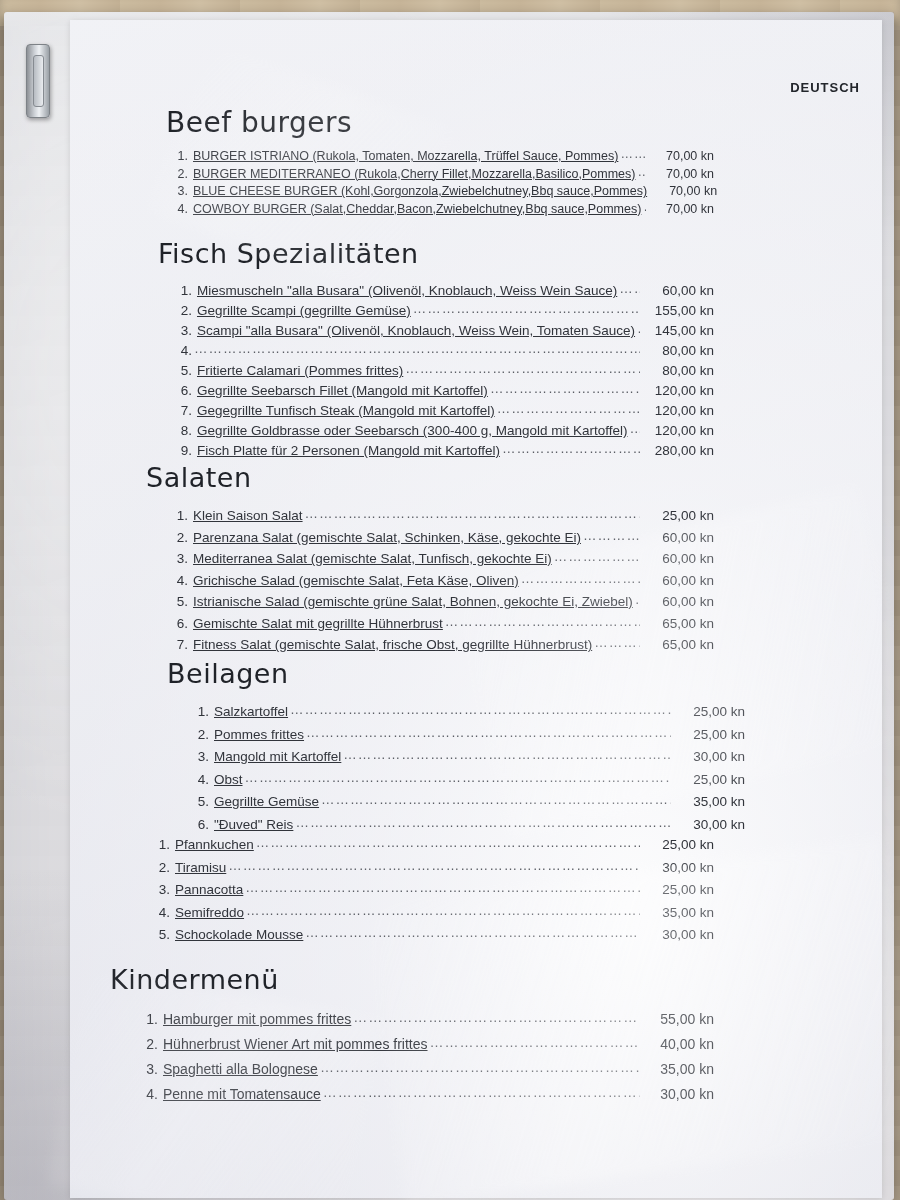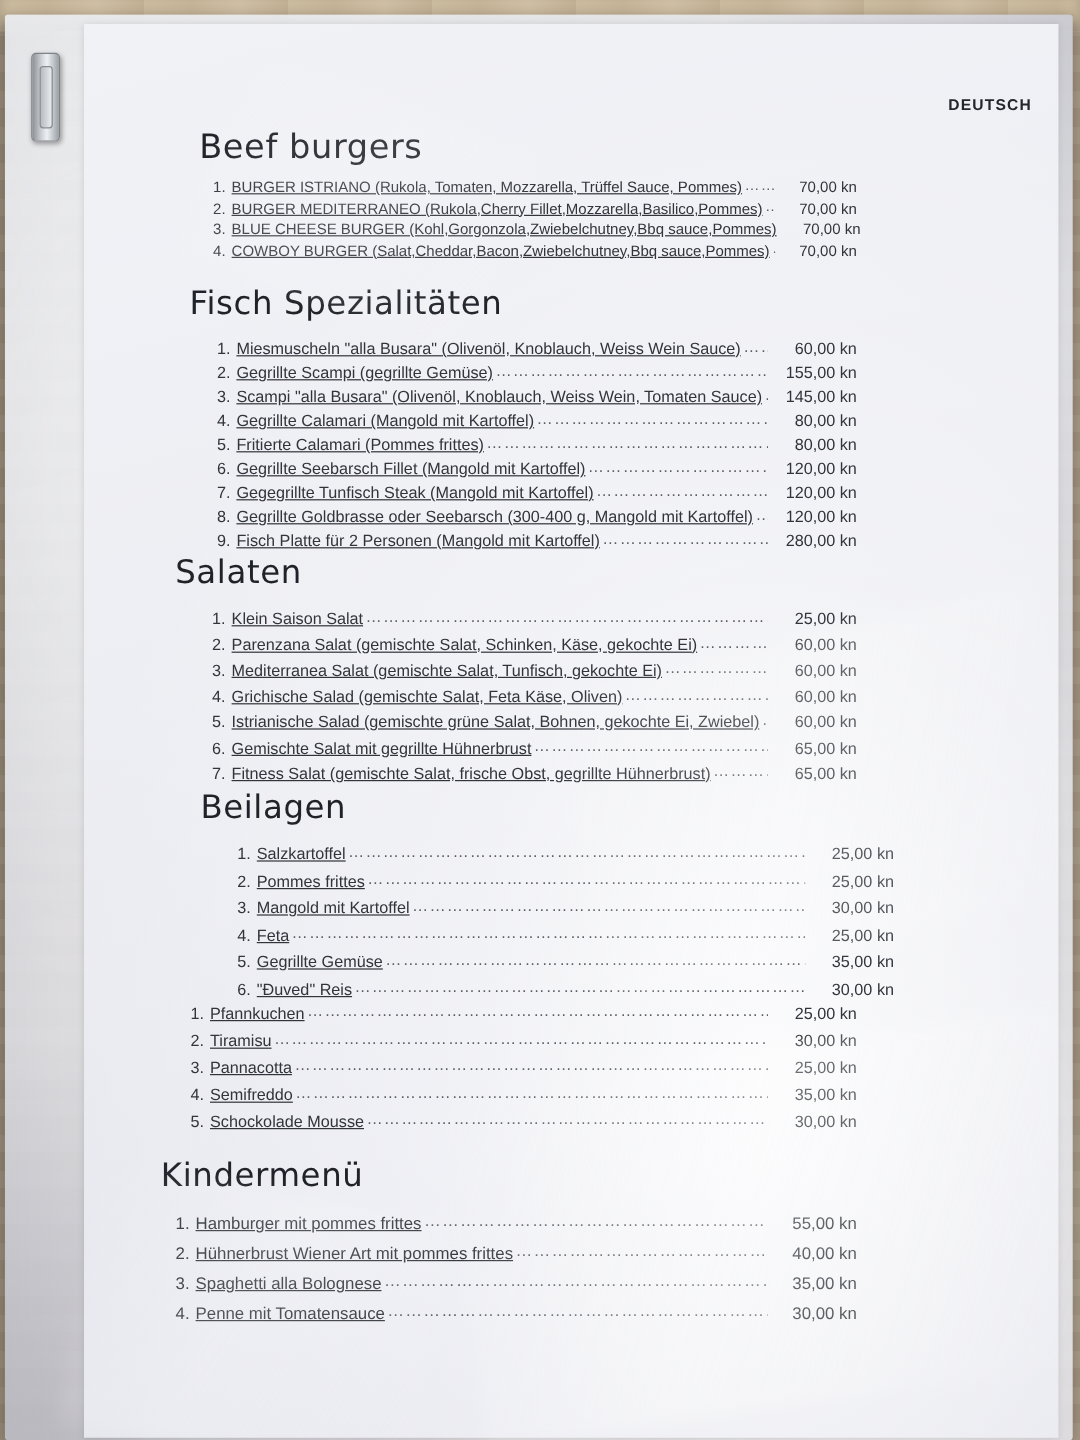--- a/index.html
+++ b/index.html
@@ -174,21 +174,21 @@
   #sec-beilagen .num { width: 24px; margin-left: 84px; }
   #sec-beilagen .price { width: 72px; }
 
   #sec-dessert { top: 802px; }
   #sec-dessert .sec-title { font-size: 27px; margin-left: 56px; }
   #sec-dessert ol { margin-top: 12px; font-size: 13.5px; line-height: 22.5px; }
   #sec-dessert .num { width: 20px; margin-left: 80px; }
   #sec-dessert .price { width: 72px; }
 
   #sec-kinder { top: 944px; }
-  #sec-kinder .sec-title { font-size: 27px; margin-left: 64px; }
+  #sec-kinder .sec-title { font-size: 27px; margin-left: 40px; }
   #sec-kinder ol { margin-top: 12px; font-size: 14px; line-height: 25px; }
   #sec-kinder .num { width: 20px; margin-left: 68px; }
   #sec-kinder .price { width: 72px; }
 
   
   #shade-bl {
     position: absolute;
     left: 0; bottom: 0;
     width: 420px; height: 360px;
     background: radial-gradient(ellipse at 10% 100%, rgba(120,120,135,0.30) 0%, rgba(120,120,135,0.0) 65%);
@@ -263,21 +263,20 @@
                 <span class="price">155,00 kn</span>
               </li>
             <li>
                 <span class="num">3.</span>
                 <span class="nm">Scampi "alla  Busara" (Olivenöl, Knoblauch, Weiss Wein, Tomaten Sauce)</span>
                 <span class="dots">……………………………………………………………………………………………………………</span>
                 <span class="price">145,00 kn</span>
               </li>
             <li>
                 <span class="num">4.</span>
-                <span class="nm">Gegrillte Calamari (Mangold mit Kartoffel)</span>
                 <span class="dots">……………………………………………………………………………………………………………</span>
                 <span class="price">80,00 kn</span>
               </li>
             <li>
                 <span class="num">5.</span>
                 <span class="nm">Fritierte Calamari (Pommes frittes)</span>
                 <span class="dots">……………………………………………………………………………………………………………</span>
                 <span class="price">80,00 kn</span>
               </li>
             <li>
@@ -371,21 +370,21 @@
                 <span class="price">25,00 kn</span>
               </li>
             <li>
                 <span class="num">3.</span>
                 <span class="nm">Mangold mit Kartoffel</span>
                 <span class="dots">……………………………………………………………………………………………………………</span>
                 <span class="price">30,00 kn</span>
               </li>
             <li>
                 <span class="num">4.</span>
-                <span class="nm">Feta</span>
+                <span class="nm">Obst</span>
                 <span class="dots">……………………………………………………………………………………………………………</span>
                 <span class="price">25,00 kn</span>
               </li>
             <li>
                 <span class="num">5.</span>
                 <span class="nm">Gegrillte Gemüse</span>
                 <span class="dots">……………………………………………………………………………………………………………</span>
                 <span class="price">35,00 kn</span>
               </li>
             <li>

